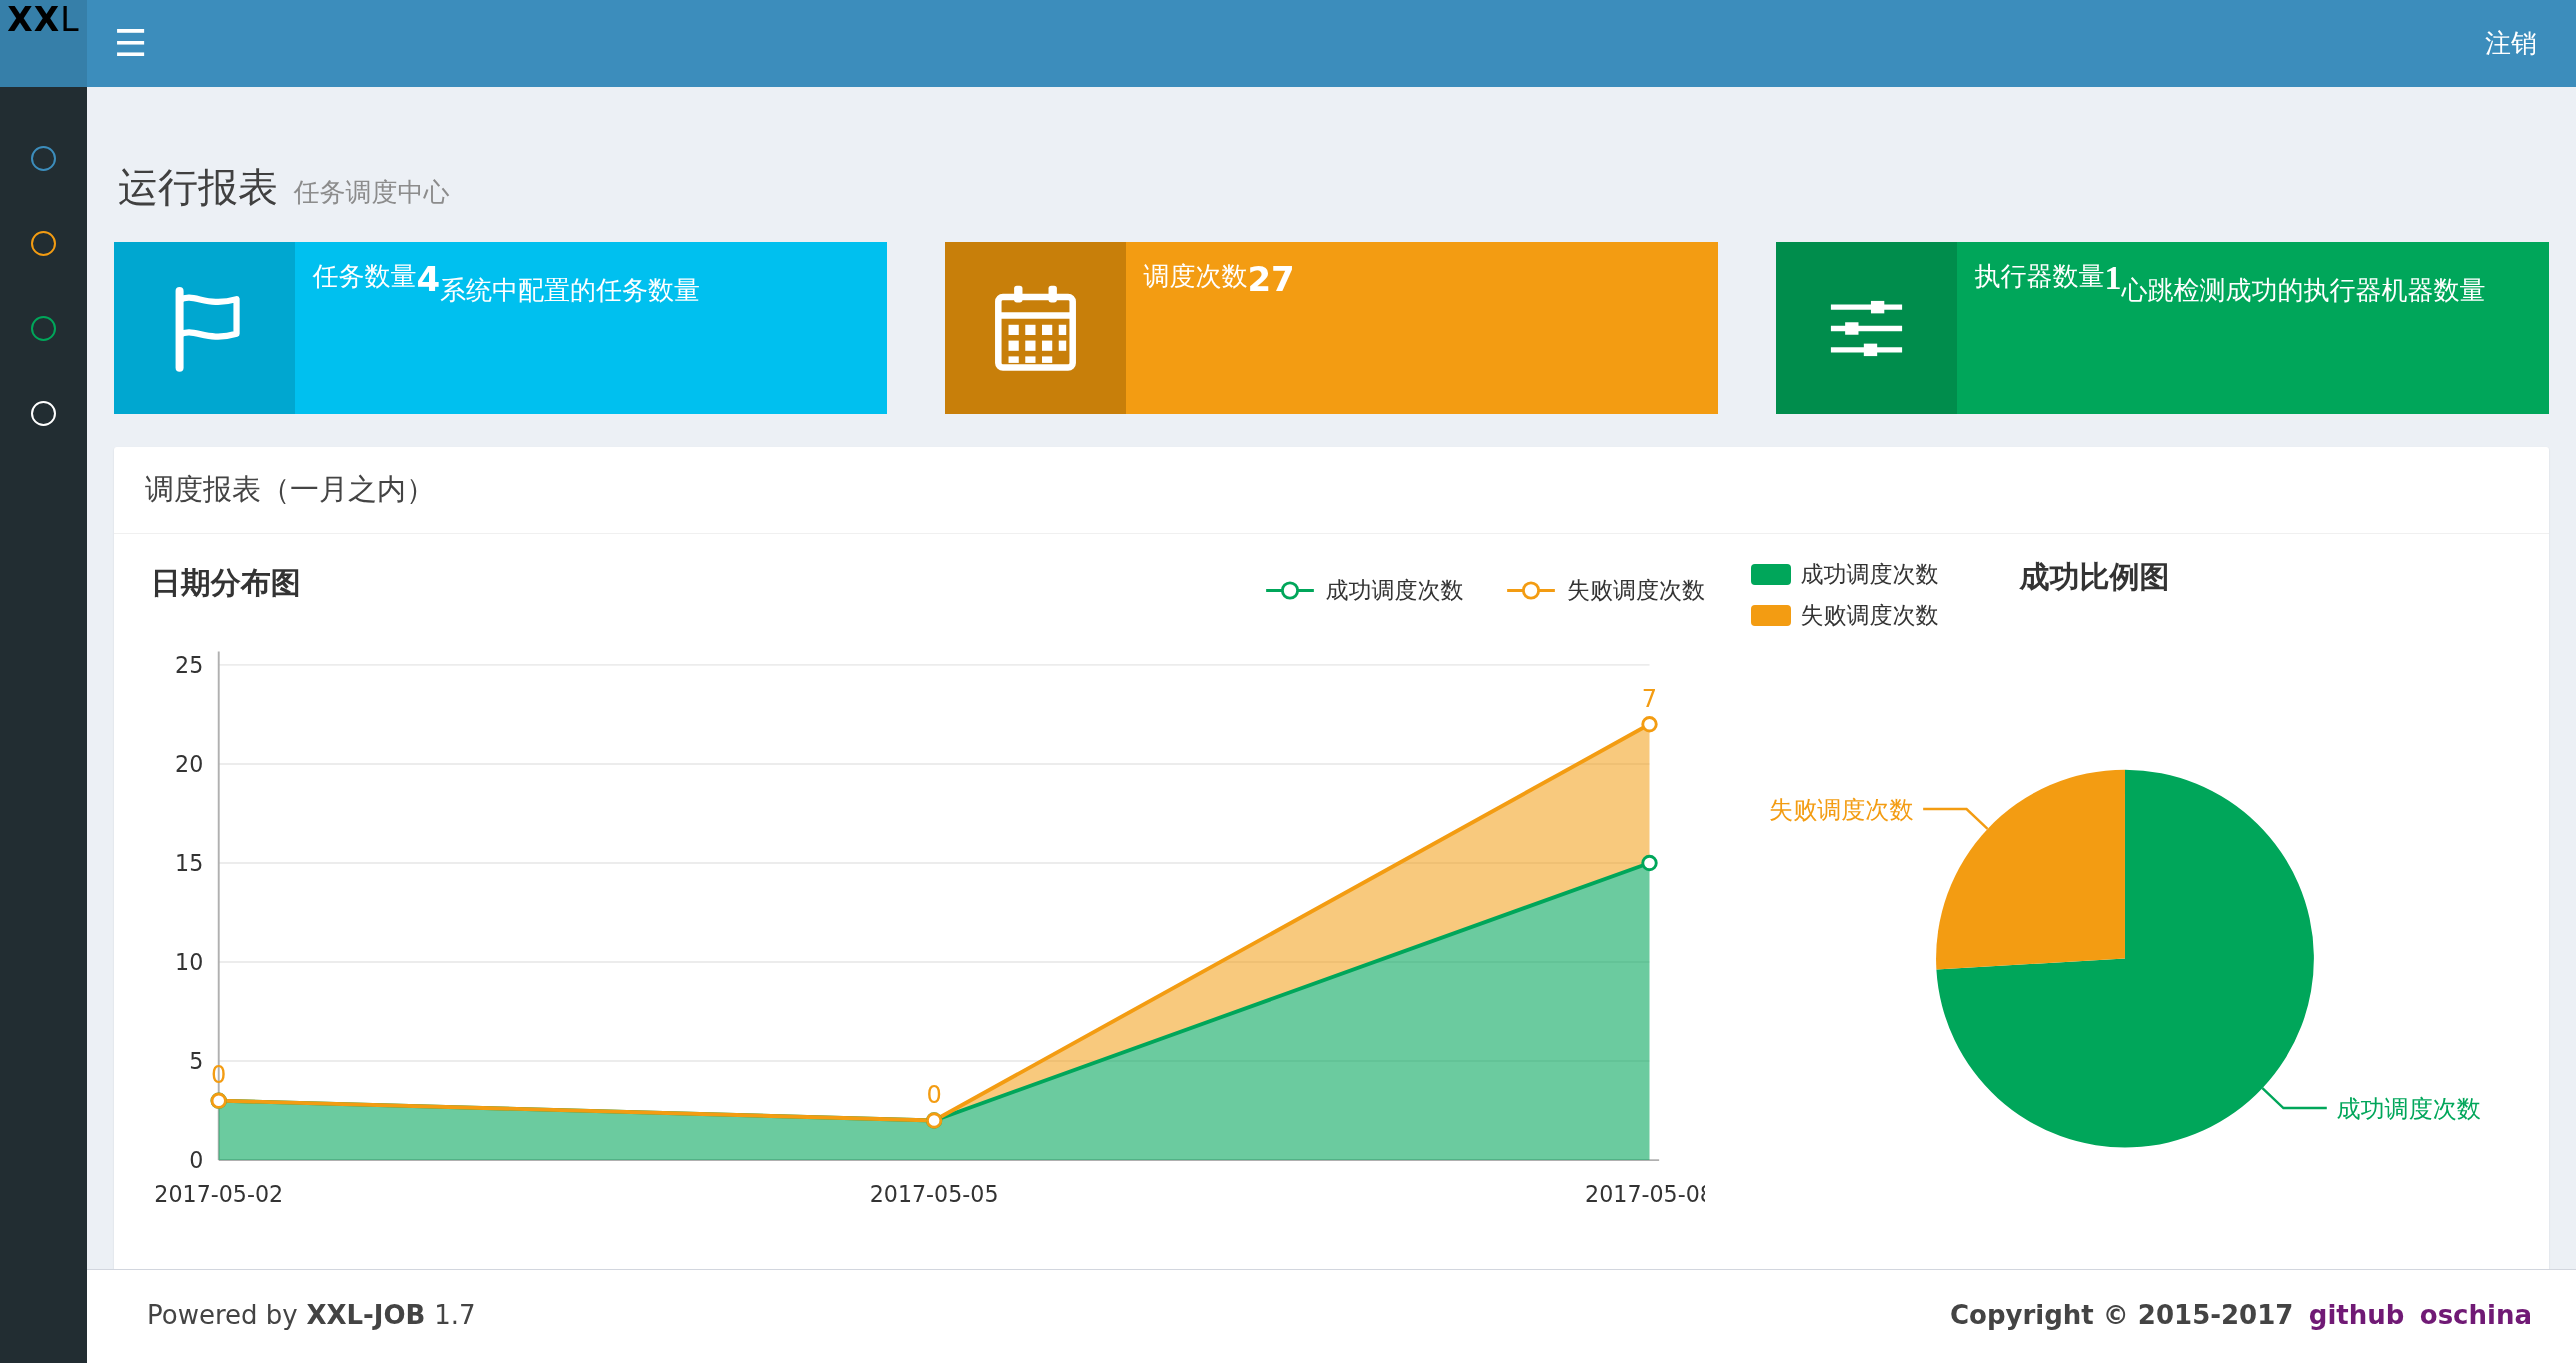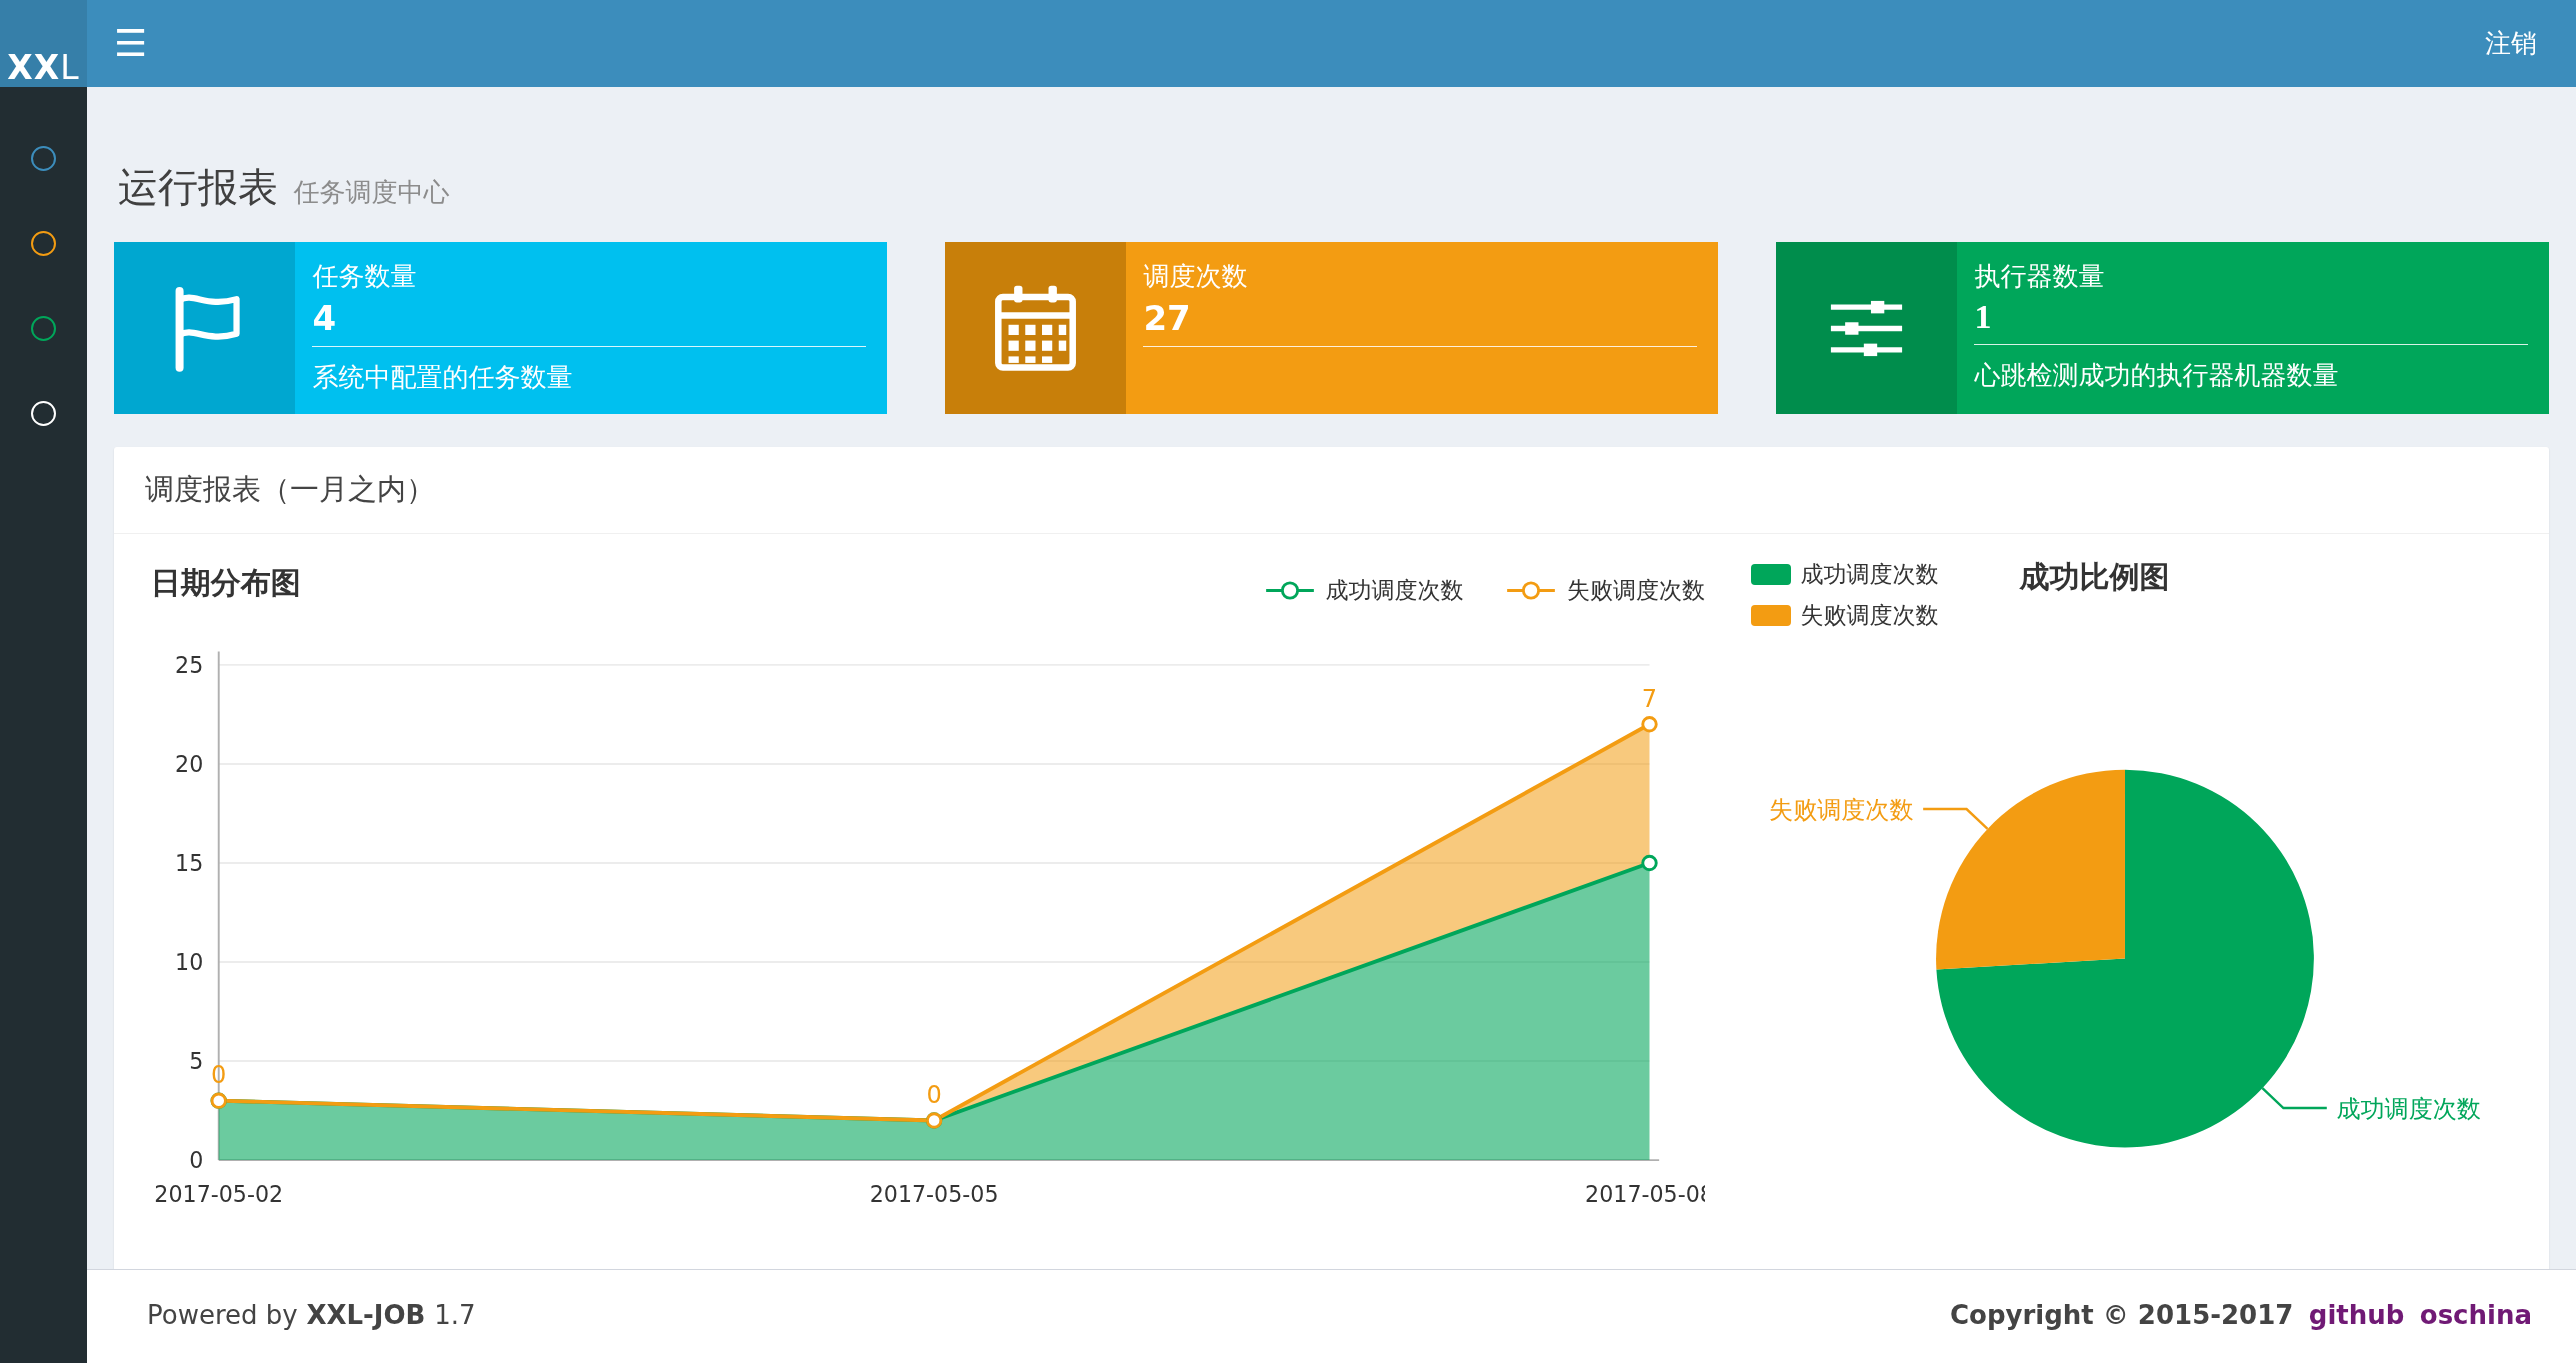--- a/index.html
+++ b/index.html
@@ -2,21 +2,21 @@
 <html><head>
 <meta charset="utf-8">
 <style>
   * { margin:0; padding:0; box-sizing:border-box; }
   html,body { width:2576px; height:1363px; }
   body { font-family:"DejaVu Sans","Liberation Sans",sans-serif; background:#ecf0f5; overflow:hidden; color:#444; }
   .screen { position:relative; width:2576px; height:1363px; background:#ecf0f5; }
 
   
   .navbar { position:absolute; top:0; left:0; right:0; height:87px; background:#3c8dbc; display:flex; align-items:stretch; z-index:20; }
-  .logo { width:87px; display:flex; align-items:flex-end; justify-content:center; background:#367fa9; color:#ffffff; font-size:33px; letter-spacing:1px; cursor:pointer; text-decoration:none; }
+  .logo { width:87px; display:flex; align-items:flex-start; justify-content:center; background:#367fa9; color:#000000; font-size:33px; letter-spacing:1px; cursor:pointer; text-decoration:none; }
   .logo b { font-weight:bold; }
   .menu-toggle { width:87px; display:flex; align-items:center; justify-content:center; color:#fff; cursor:pointer; }
   .hamburger { font-size:37px; line-height:1; }
   .nav-spacer { flex:1; }
   .logout { display:flex; align-items:center; padding:0 39px; color:#ffffff; font-size:26px; cursor:pointer; text-decoration:none; }
 
   
   .sidebar { position:absolute; top:87px; left:0; bottom:0; width:87px; background:#222d32; z-index:15; display:flex; flex-direction:column; align-items:center; padding-top:29px; }
   .side-item { width:87px; height:85px; display:flex; align-items:center; justify-content:center; cursor:pointer; }
   .circle-icon { width:25px; height:25px; border:2.9px solid #fff; border-radius:50%; display:block; }
@@ -24,21 +24,21 @@
   
   .main { position:absolute; left:87px; top:87px; right:0; bottom:94px; overflow:hidden; }
   .content-header { padding:29px 25px 13.5px 31px; display:flex; align-items:baseline; gap:15.4px;margin-top:44px; }
   .page-title { font-size:40px; font-weight:normal; color:#404040; }
   .page-subtitle { font-size:26px; color:#8c8c8c; }
 
   
   .boxes { display:flex; gap:58px; margin:13.5px 27px 0 27px; }
   .ibox { flex:1; height:172px; display:flex; color:#fff; }
   .ibox-icon { width:181px; display:flex; align-items:center; justify-content:center; flex:none; }
-  .ibox-body { flex:1; padding:17.4px 21px 0 17.4px; display:flex; flex-direction:column; }
+  .ibox-body { flex:1; padding:17.4px 21px 0 17.4px; display:flex; }
   .ibox-title { font-size:26px; margin-bottom:3.9px; }
   .ibox-value { font-size:34px; font-weight:bold; margin-bottom:7.7px; }
   .ibox-sep { border-bottom:1.9px solid rgba(255,255,255,0.85); }
   .ibox-desc { font-size:26px; padding-top:13.5px; }
 
   
   .panel { background:#fff; margin:33px 27px 0 27px; border-radius:2.9px; box-shadow:0 1px 1.9px rgba(0,0,0,0.12); }
   .panel-header { padding:23px 31px; font-size:29px; color:#444; border-bottom:1.9px solid #f0f0f0; }
   .panel-body { display:flex; padding:25px 29px 35px 29px; }
 

